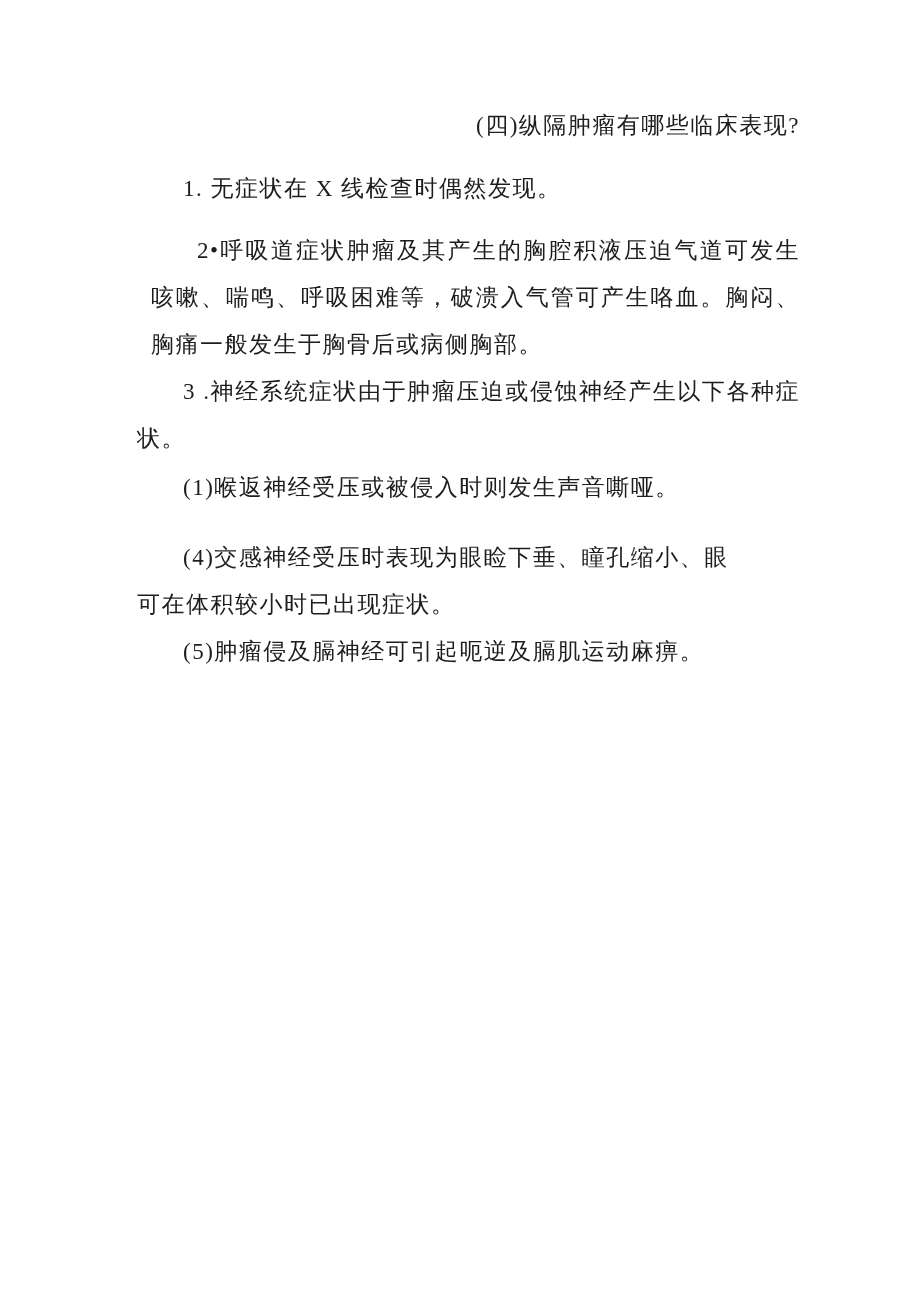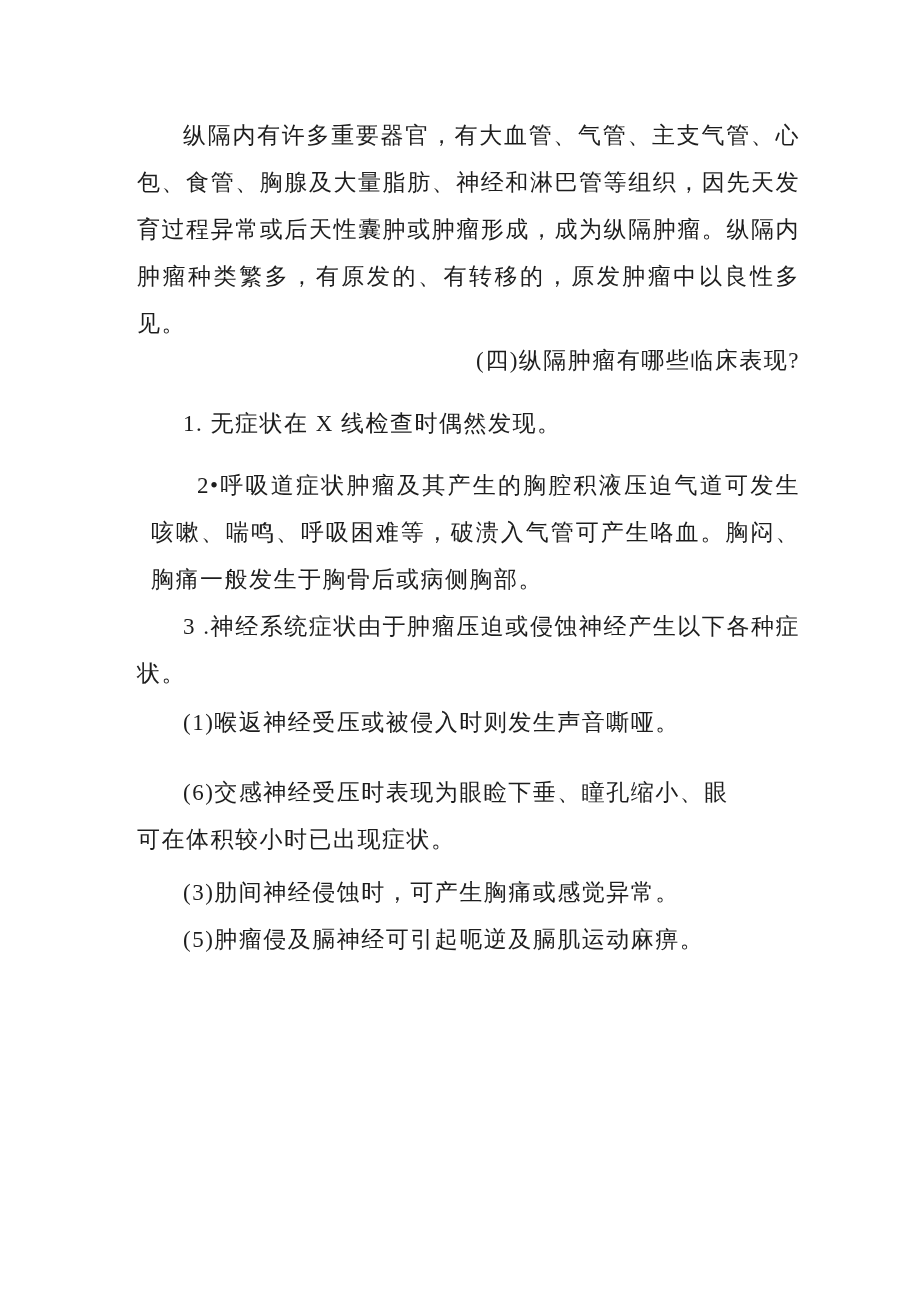--- a/index.html
+++ b/index.html
@@ -50,34 +50,32 @@
   p.m-sub1  { margin-top: 2px; }
   p.m-sub2  { margin-top: 23px; }
   p.m-sub3  { margin-top: 6px; }
 </style>
 </head>
 <body>
 
 <div class="page">
   <div class="content">
 
-    <p class="para indent">纵隔内有许多重要器官，有大血管、气管、主支气管、心包、食管、胸腺及大量脂肪、神经和淋巴管等组织，因先天发育过程异常或后天性囊肿或肿瘤形成，成为纵隔肿瘤。纵隔内肿瘤种类繁多，有原发的、有转移的，原发肿瘤中以良性多见。</p>
 
     <p class="para indent heading">(四)纵隔肿瘤有哪些临床表现?</p>
 
 
     <p class="para indent m-item1">1. 无症状在 X 线检查时偶然发现。</p>
 
     <p class="para indent m-item2">2•呼吸道症状肿瘤及其产生的胸腔积液压迫气道可发生咳嗽、喘鸣、呼吸困难等，破溃入气管可产生咯血。胸闷、胸痛一般发生于胸骨后或病侧胸部。</p>
 
     <p class="para indent">3 .神经系统症状由于肿瘤压迫或侵蚀神经产生以下各种症状。</p>
 
     <p class="para indent m-sub1">(1)喉返神经受压或被侵入时则发生声音嘶哑。</p>
 
-    <p class="para indent m-sub2"><span>(6)交感神经受压时表现为眼睑下垂、瞳孔缩小、眼</span><br><span>可在体积较小时已出现症状。</span></p>
+    <p class="para indent m-sub2"><span>(4)交感神经受压时表现为眼睑下垂、瞳孔缩小、眼</span><br><span>可在体积较小时已出现症状。</span></p>
 
-    <p class="para indent m-sub3">(3)肋间神经侵蚀时，可产生胸痛或感觉异常。</p>
 
 
     <p class="para indent">(5)肿瘤侵及膈神经可引起呃逆及膈肌运动麻痹。</p>
 
   </div>
 </div>
 
 </body></html>

